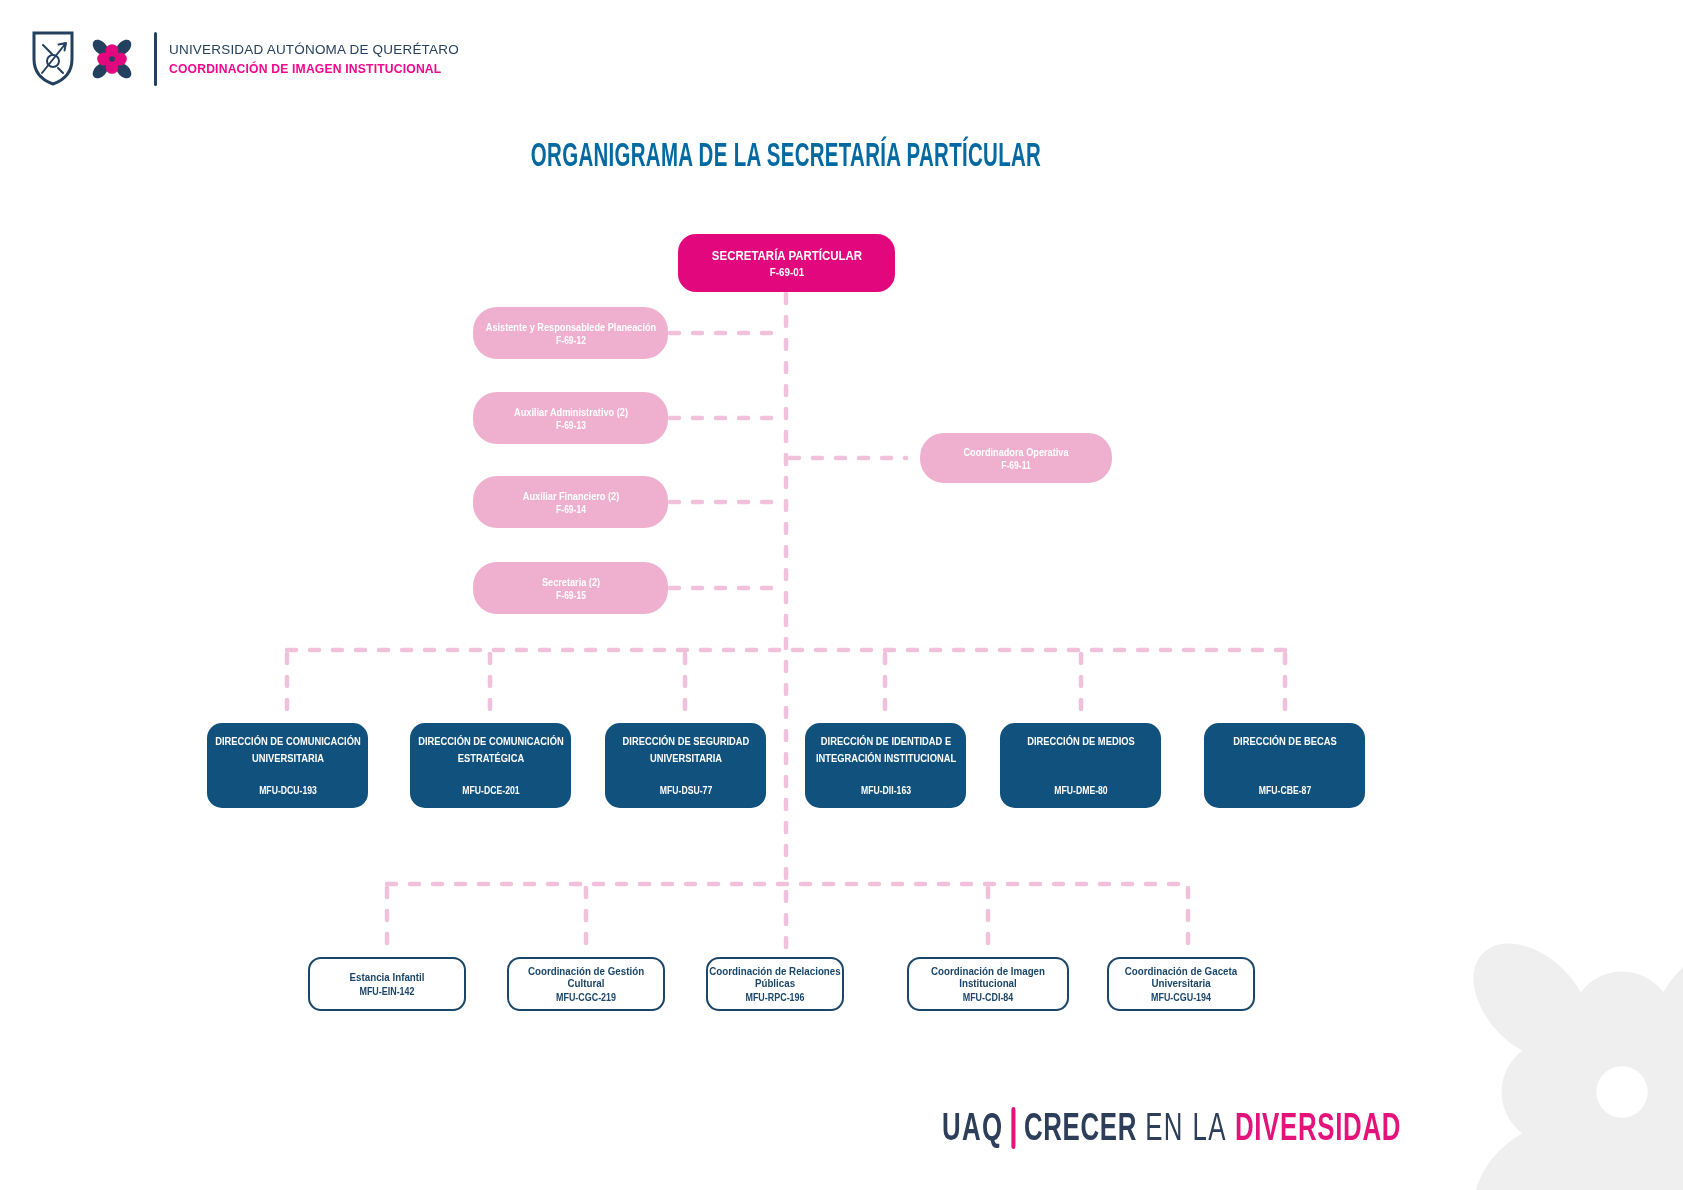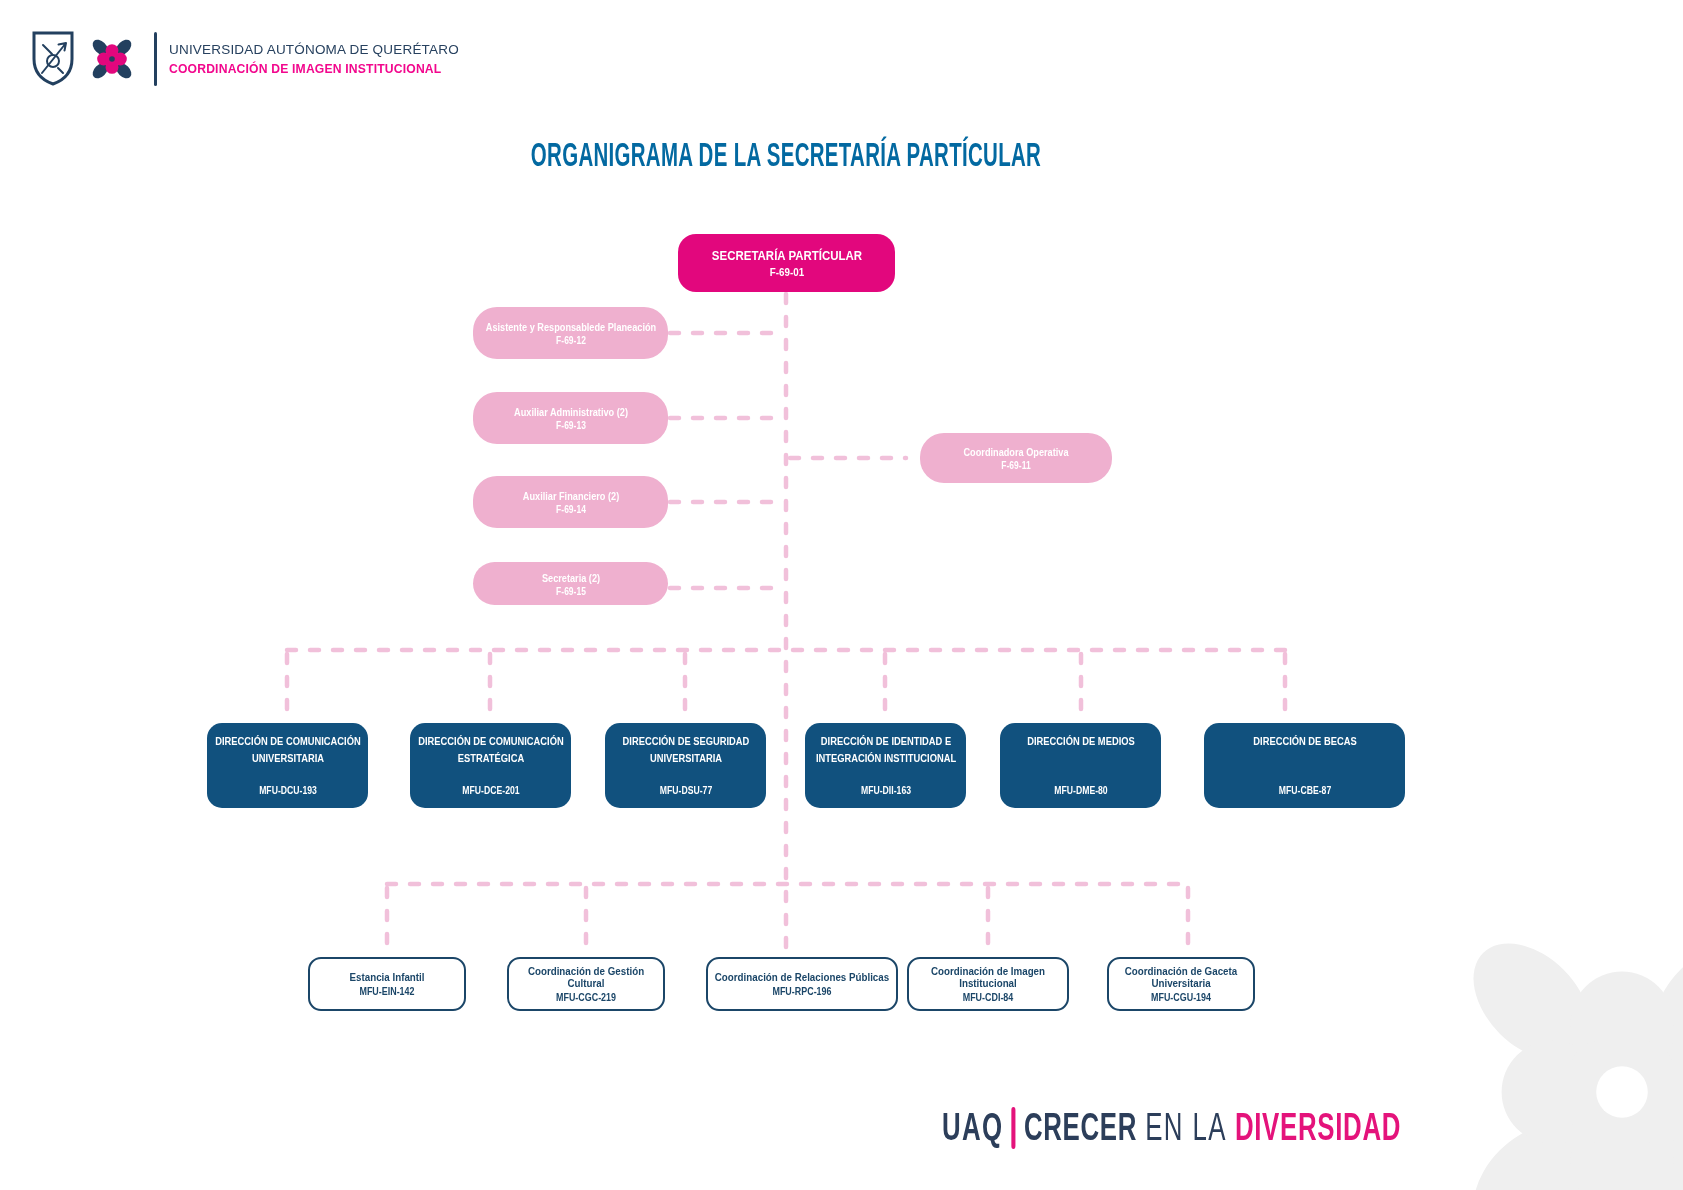--- a/index.html
+++ b/index.html
@@ -43,28 +43,28 @@
   .blue .nt{font-size:11px;font-weight:700;line-height:1.5;}
   .blue .nc{font-size:10.2px;font-weight:700;}
   .white{background:#fff;border:2.5px solid #1B4668;color:#1B4668;border-radius:13px;box-sizing:border-box;}
   .white .nt{font-size:11.5px;font-weight:700;}
   .white .nc{font-size:10.5px;font-weight:700;margin-top:2px;}
   
   .n-root{left:678px;top:234px;width:217px;height:58px;}
   .n-s0{left:473px;top:307px;width:195px;height:52px;}
   .n-s1{left:473px;top:392px;width:195px;height:52px;}
   .n-s2{left:473px;top:476px;width:195px;height:52px;}
-  .n-s3{left:473px;top:562px;width:195px;height:43px;}
+  .n-s3{left:473px;top:562px;width:195px;height:52px;}
   .n-co{left:920px;top:433px;width:192px;height:50px;}
   .n-d0,.n-d1,.n-d2,.n-d3,.n-d4,.n-d5{top:723px;width:161px;height:85px;}
   .n-d0{left:207px;} .n-d1{left:410px;} .n-d2{left:605px;}
-  .n-d3{left:805px;} .n-d4{left:1000px;} .n-d5{left:1204px;padding-left:40px;}
+  .n-d3{left:805px;} .n-d4{left:1000px;} .n-d5{left:1204px;}
   .n-c0,.n-c1,.n-c2,.n-c3,.n-c4{top:957px;height:54px;}
   .n-c0{left:308px;width:158px;} .n-c1{left:507px;width:158px;}
-  .n-c2{left:706px;width:192px;} .n-c3{left:907px;width:162px;} .n-c4{left:1107px;width:148px;}
+  .n-c2{left:706px;width:138px;} .n-c3{left:907px;width:162px;} .n-c4{left:1107px;width:148px;}
   
   .slogan{position:absolute;left:942px;top:1106px;z-index:3;display:flex;align-items:center;gap:12px;
           transform:scaleX(.68);transform-origin:0 50%;white-space:nowrap;font-size:38px;}
   .slogan .uaq{font-weight:700;color:#2C3E5A;letter-spacing:2px;}
   .slogan .bar{width:6px;height:42px;background:#E4137B;border-radius:3px;}
   .slogan .crecer{font-weight:700;color:#2C3E5A;letter-spacing:1px;}
   .slogan .enla{font-weight:400;color:#2C3E5A;letter-spacing:2px;}
   .slogan .div{font-weight:700;color:#E4137B;letter-spacing:1px;}
 </style>
 </head>

